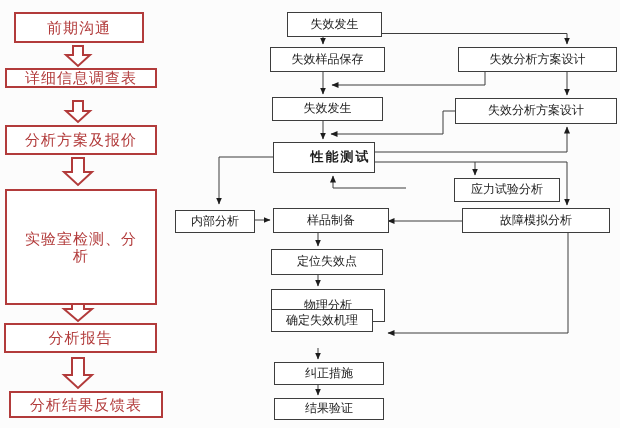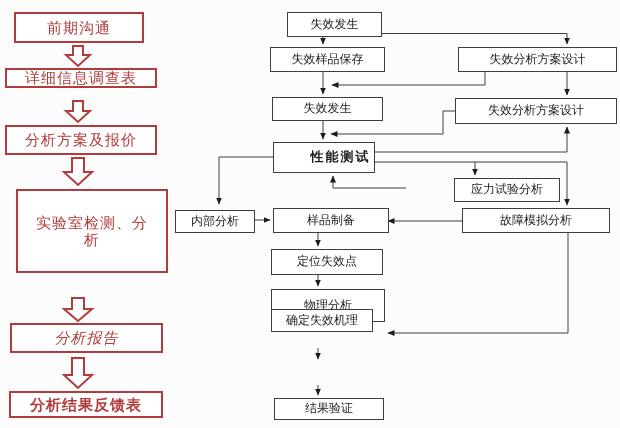--- a/index.html
+++ b/index.html
@@ -81,32 +81,33 @@
     <path class="redarrow" d="M73,46 L83,46 L83,55 L90,55 L78,66 L66,55 L73,55 Z"></path>
     <path class="redarrow" d="M73,101 L83,101 L83,111 L90,111 L78,122 L66,111 L73,111 Z"></path>
     <path class="redarrow" d="M72,158 L84,158 L84,172 L92,172 L78,185 L64,172 L72,172 Z"></path>
     <path class="redarrow" d="M72,298 L84,298 L84,309 L92,309 L78,321 L64,309 L72,309 Z"></path>
     <path class="redarrow" d="M72,358 L84,358 L84,375 L92,375 L78,388 L64,375 L72,375 Z"></path>
   </svg>
 
   <div class="n red" style="left:14px;top:12px;width:130px;height:31px;">前期沟通</div>
   <div class="n red" style="left:5px;top:68px;width:152px;height:20px;text-align:center;">详细信息调查表</div>
   <div class="n red" style="left:5px;top:125px;width:152px;height:30px;">分析方案及报价</div>
-  <div class="n red" style="left:5px;top:189px;width:152px;height:84px;padding:17px 18px;margin-left:11px;">实验室检测、分析</div>
-  <div class="n red" style="left:10px;top:323px;width:153px;height:30px;font-style:italic;">分析报告</div>
-  <div class="n red" style="left:9px;top:391px;width:154px;height:27px;font-weight:bold;">分析结果反馈表</div>
+  <div class="n red" style="left:5px;top:189px;width:152px;height:116px;padding:17px 18px;">实验室检测、分析</div>
+  <div class="n red" style="left:4px;top:323px;width:153px;height:30px;">分析报告</div>
+  <div class="n red" style="left:9px;top:391px;width:154px;height:27px;">分析结果反馈表</div>
 
   <div class="n" style="left:287px;top:12px;width:95px;height:25px;">失效发生</div>
   <div class="n" style="left:270px;top:47px;width:115px;height:25px;">失效样品保存</div>
   <div class="n" style="left:458px;top:47px;width:159px;height:25px;">失效分析方案设计</div>
   <div class="n" style="left:272px;top:97px;width:111px;height:24px;">失效发生</div>
   <div class="n" style="left:455px;top:98px;width:162px;height:26px;">失效分析方案设计</div>
   <div class="n bold" style="left:273px;top:142px;width:102px;height:31px;padding-left:33px;">性能测试</div>
   <div class="n" style="left:406px;top:178px;width:106px;height:24px;margin-left:48px;">应力试验分析</div>
   <div class="n" style="left:175px;top:210px;width:80px;height:23px;">内部分析</div>
   <div class="n" style="left:273px;top:208px;width:116px;height:25px;text-align:center;">样品制备</div>
   <div class="n" style="left:462px;top:208px;width:148px;height:25px;">故障模拟分析</div>
   <div class="n" style="left:271px;top:249px;width:112px;height:26px;">定位失效点</div>
   <div class="n" style="left:271px;top:289px;width:114px;height:33px;">物理分析</div>
   <div class="n" style="left:271px;top:309px;width:102px;height:23px;">确定失效机理</div>
+  <div class="n" style="left:274px;top:362px;width:110px;height:23px;">纠正措施</div>
   <div class="n" style="left:274px;top:398px;width:110px;height:22px;">结果验证</div>
 
 </div>
 
 </body></html>

